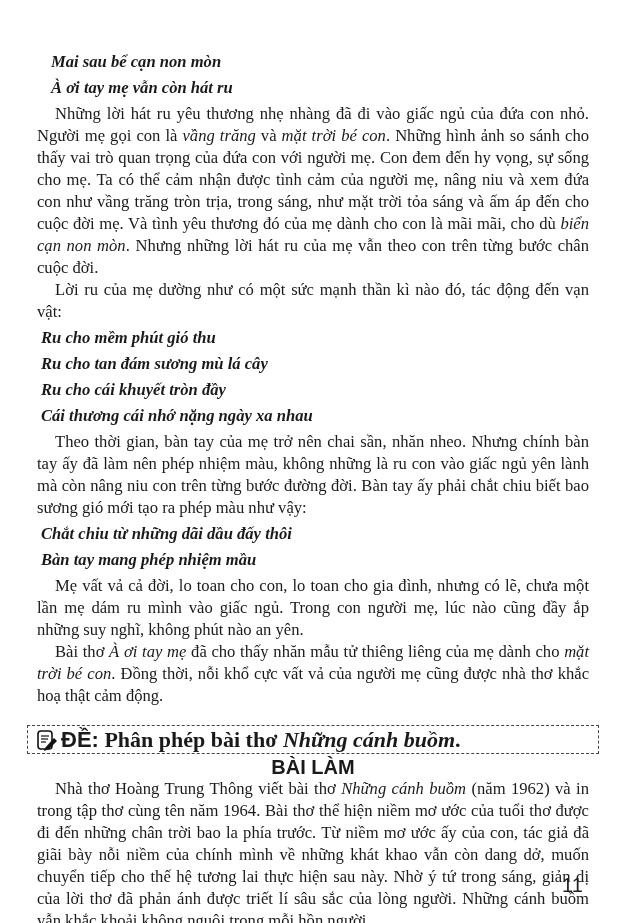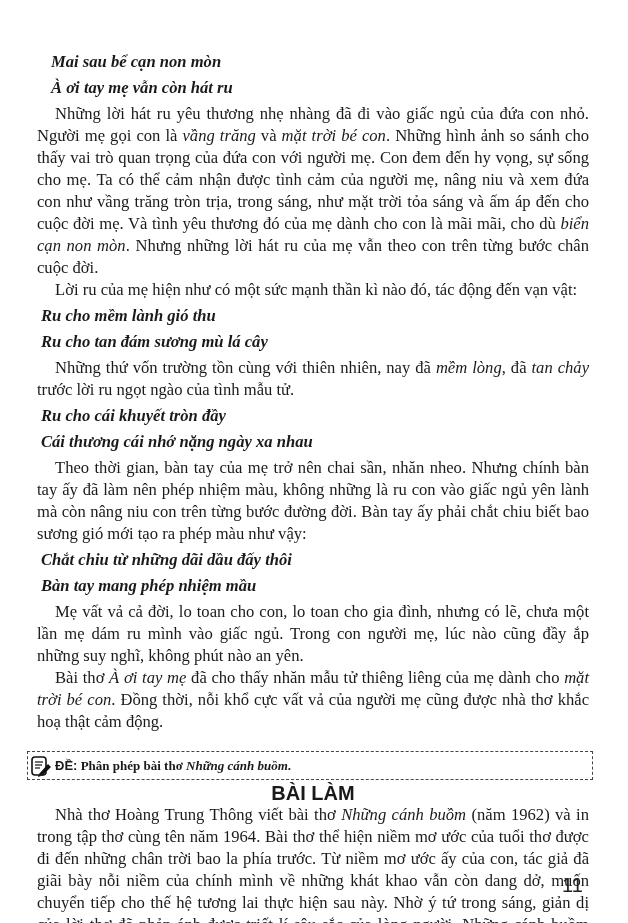--- a/index.html
+++ b/index.html
@@ -12,22 +12,22 @@
     position: absolute; left: 37px; top: 47px; width: 552px;
     font-family: "Liberation Serif", "DejaVu Serif", serif;
     font-size: 16.6px; line-height: 22px; text-align: justify;
   }
   .verse { text-align: left; font-style: italic; margin: 4px; font-weight: bold; }
   .verse.v1 { padding-left: 10px; }
   p.para { margin: 0; text-indent: 18px; }
   i { font-style: italic; }
   .task-box {
     margin-top: 18px; border: 1px dashed #444; height: 27px;
-    display: flex; align-items: center; padding-left: 2px; margin-left: -10px; width: 562px;
-    font-weight: bold; font-size: 13px;
+    display: flex; align-items: center; padding-left: 8px; margin-left: -10px; width: 562px;
+    font-weight: bold; font-size: 22px;
   }
   .task-icon { width: 22px; height: 22px; margin-right: 3px; flex: 0 0 auto; }
   .task-prefix { font-family: "Liberation Sans", "DejaVu Sans", sans-serif; font-weight: bold; }
   .task-title { font-style: italic; font-weight: bold; }
   .section-heading {
     text-align: center; margin: 2px 0 0 0; font-weight: bold;
     font-family: "Liberation Sans", "DejaVu Sans", sans-serif; font-size: 20px;
   }
   .page-number {
     position: absolute; left: 562px; top: 874px;
@@ -36,26 +36,25 @@
 </style>
 </head>
 <body>
 
 <div class="page">
   <p class="verse v1">Mai sau bể cạn non mòn</p>
   <p class="verse v1">À ơi tay mẹ vẫn còn hát ru</p>
 
   <p class="para"><span>Những lời hát ru yêu thương nhẹ nhàng đã đi vào giấc ngủ của đứa con nhỏ. Người mẹ gọi con là </span><i>vầng trăng</i><span> và </span><i>mặt trời bé con</i><span>. Những hình ảnh so sánh cho thấy vai trò quan trọng của đứa con với người mẹ. Con đem đến hy vọng, sự sống cho mẹ. Ta có thể cảm nhận được tình cảm của người mẹ, nâng niu và xem đứa con như vầng trăng tròn trịa, trong sáng, như mặt trời tỏa sáng và ấm áp đến cho cuộc đời mẹ. Và tình yêu thương đó của mẹ dành cho con là mãi mãi, cho dù </span><i>biển cạn non mòn</i><span>. Nhưng những lời hát ru của mẹ vẫn theo con trên từng bước chân cuộc đời.</span></p>
 
-  <p class="para">Lời ru của mẹ hiện như có một sức mạnh thần kì nào đó, tác động đến vạn vật:</p>
+  <p class="para">Lời ru của mẹ dường như có một sức mạnh thần kì nào đó, tác động đến vạn vật:</p>
 
-  <p class="verse">Ru cho mềm lành gió thu</p>
+  <p class="verse">Ru cho mềm phút gió thu</p>
   <p class="verse">Ru cho tan đám sương mù lá cây</p>
 
-  <p class="para"><span>Những thứ vốn trường tồn cùng với thiên nhiên, nay đã </span><i>mềm lòng</i><span>, đã </span><i>tan chảy</i><span> trước lời ru ngọt ngào của tình mẫu tử.</span></p>
 
   <p class="verse">Ru cho cái khuyết tròn đầy</p>
   <p class="verse">Cái thương cái nhớ nặng ngày xa nhau</p>
 
   <p class="para">Theo thời gian, bàn tay của mẹ trở nên chai sần, nhăn nheo. Nhưng chính bàn tay ấy đã làm nên phép nhiệm màu, không những là ru con vào giấc ngủ yên lành mà còn nâng niu con trên từng bước đường đời. Bàn tay ấy phải chắt chiu biết bao sương gió mới tạo ra phép màu như vậy:</p>
 
   <p class="verse">Chắt chiu từ những dãi dầu đấy thôi</p>
   <p class="verse">Bàn tay mang phép nhiệm mầu</p>
 
   <p class="para">Mẹ vất vả cả đời, lo toan cho con, lo toan cho gia đình, nhưng có lẽ, chưa một lần mẹ dám ru mình vào giấc ngủ. Trong con người mẹ, lúc nào cũng đầy ắp những suy nghĩ, không phút nào an yên.</p>

